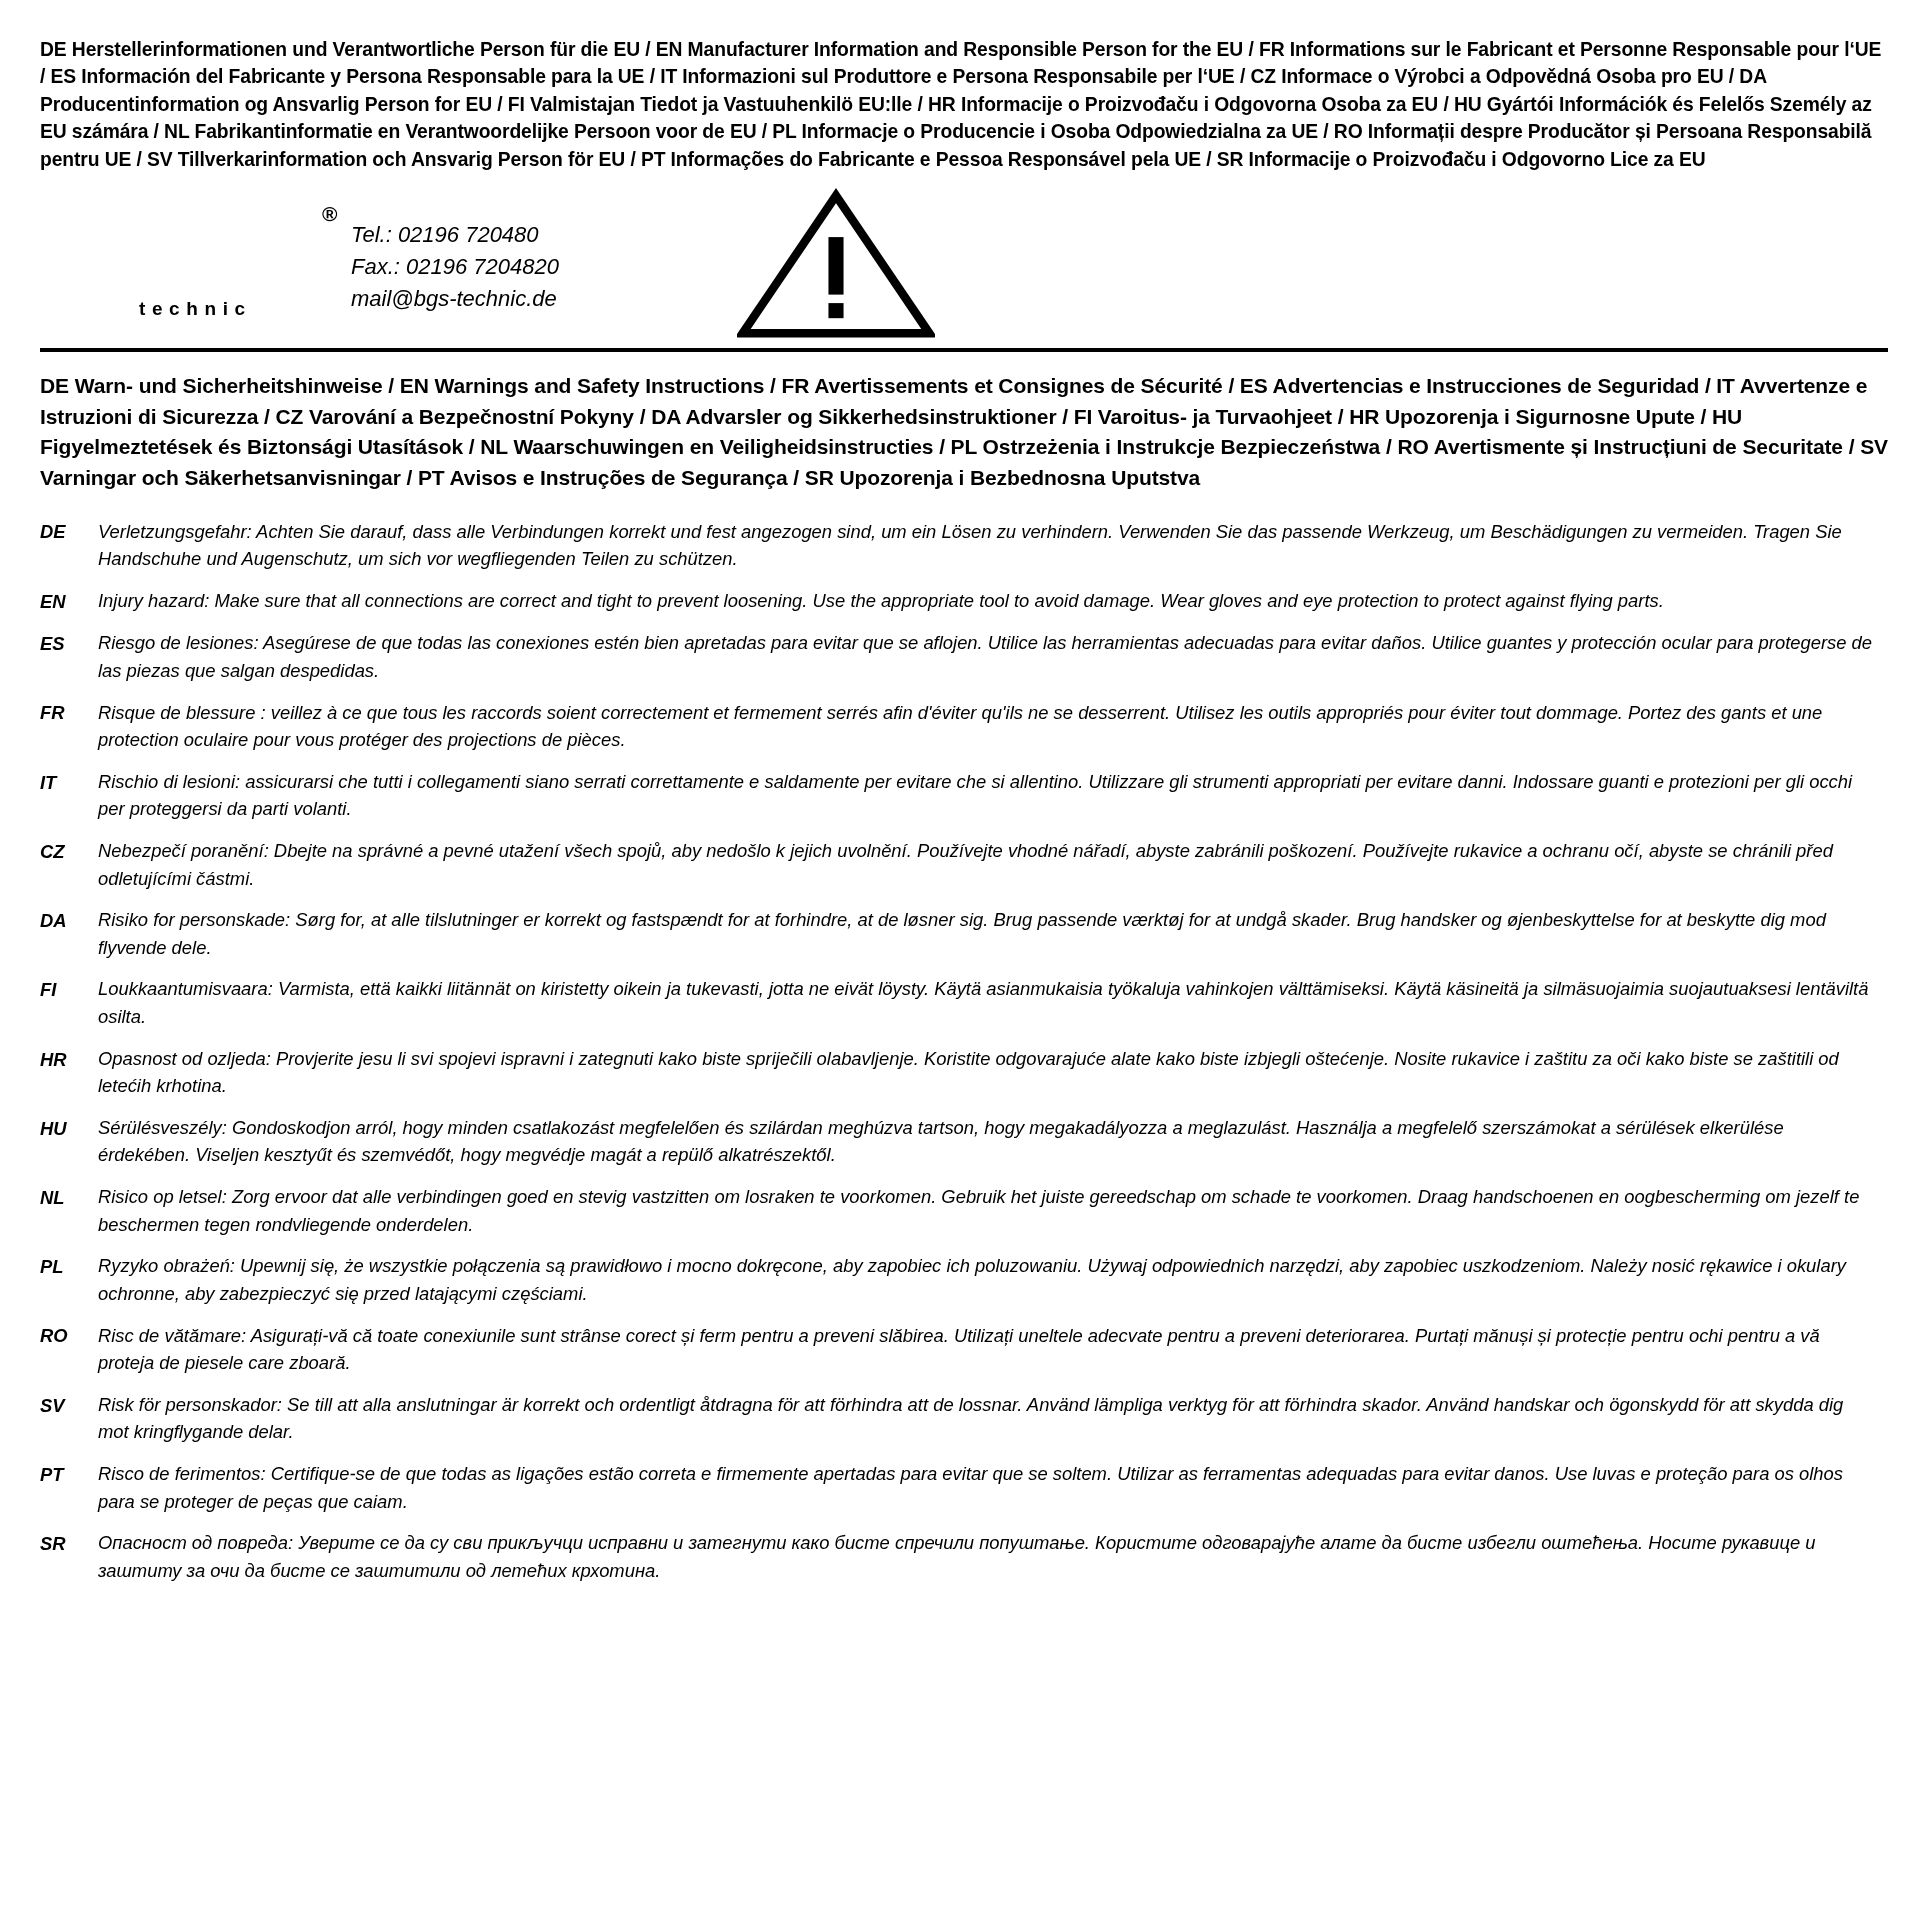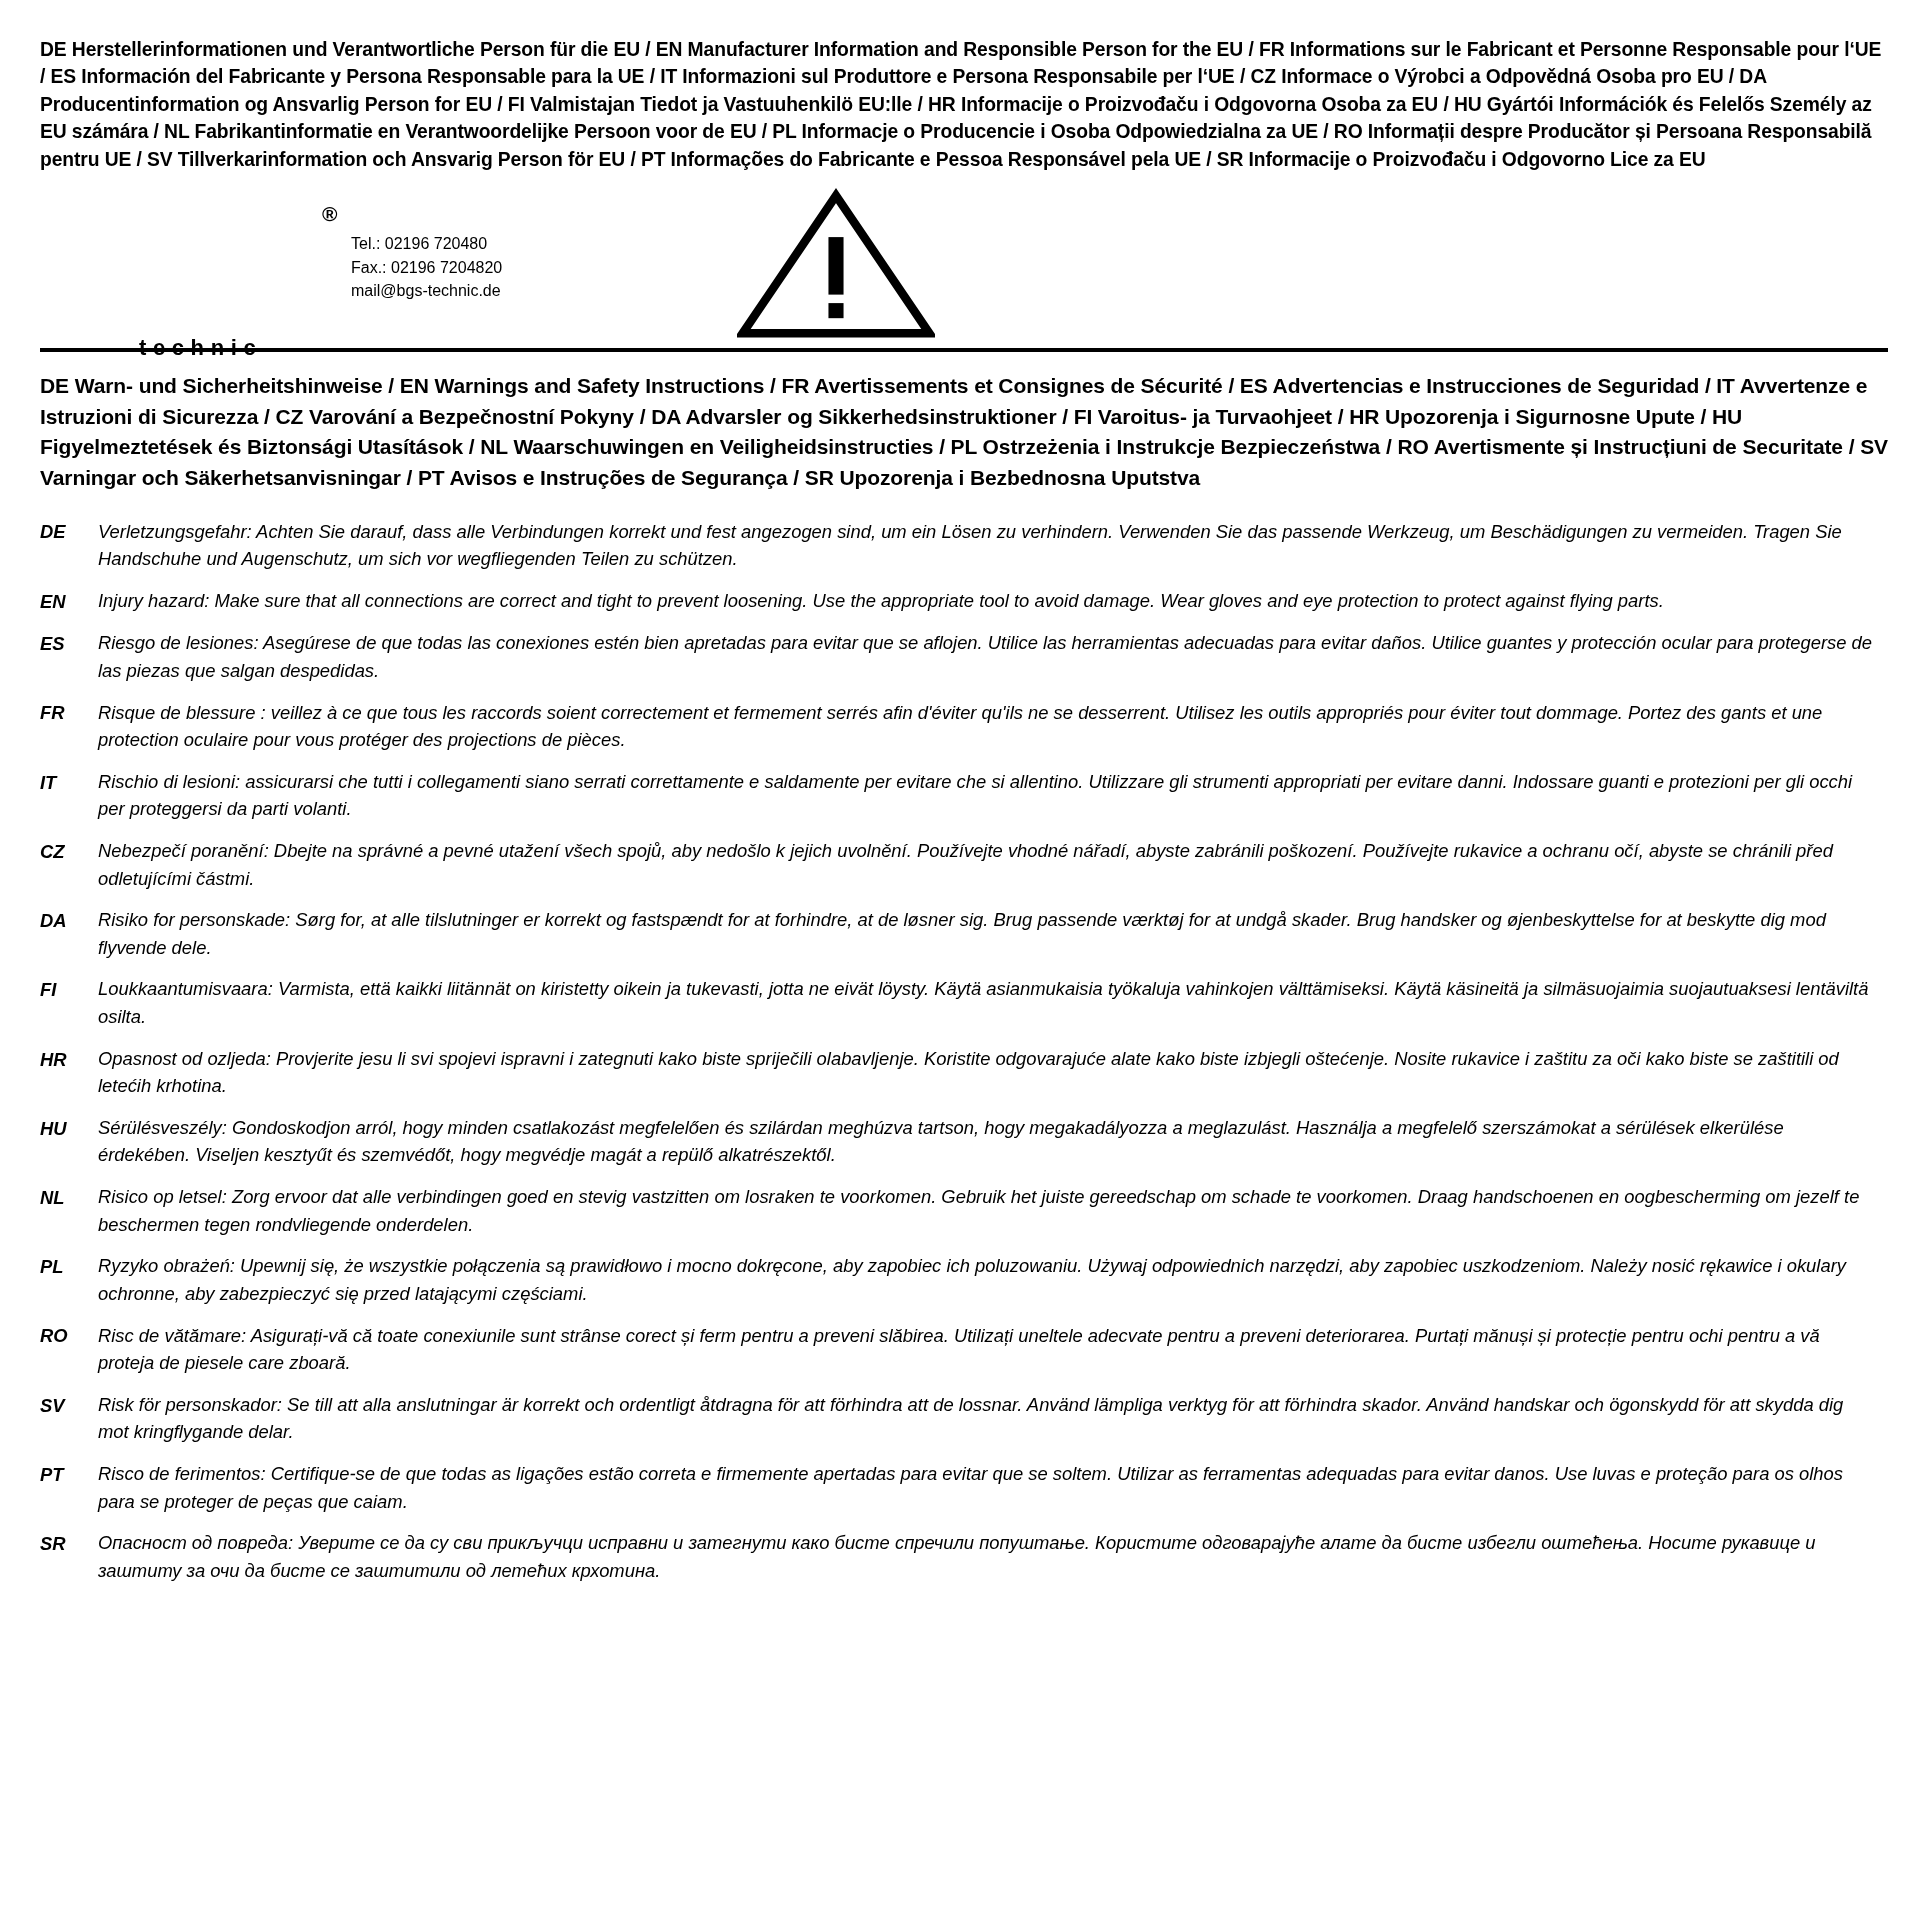--- a/index.html
+++ b/index.html
@@ -64,36 +64,36 @@
     top: 9.4px;
     left: 282px;
     font-size: 21px;
     font-weight: bold;
     font-family: "Liberation Sans", sans-serif;
   }
   .logo-technic {
     position: absolute;
     top: 105px;
     left: 99px;
-    font-size: 22px;
+    font-size: 19px;
     font-weight: bold;
     letter-spacing: 6.6px;
-    margin-top: 37px;
   }
   .addr-col {
     flex: 0 0 395px;
     font-size: 23.5px;
     line-height: 1.45;
     padding-top: 7.5px;
   }
   .contact-col {
     flex: 0 0 367px;
-    font-size: 16px;
+    font-size: 22px;
     line-height: 1.45;
     padding-top: 7.5px;
+    font-style: italic;
   }
   .web-col {
     flex: 1 1 auto;
     font-size: 29px;
     font-weight: bold;
     text-align: center;
     padding-top: 7.5px;
     letter-spacing: 0.2px;
   }
   .warn-tri {

